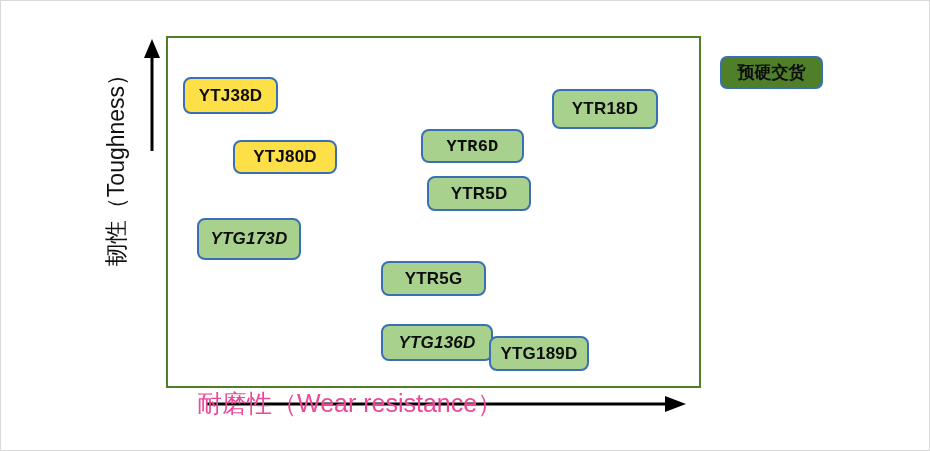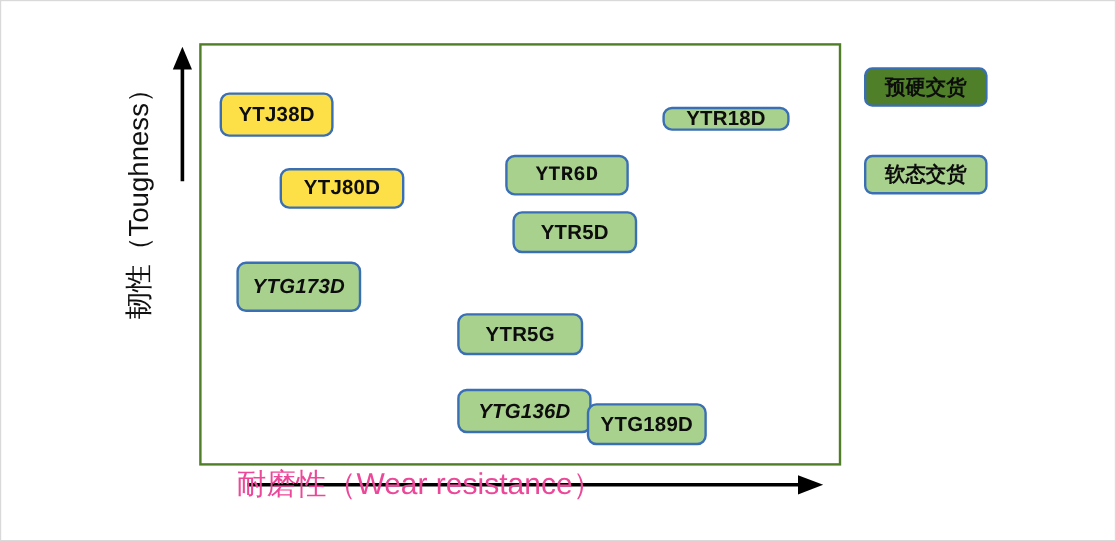--- a/index.html
+++ b/index.html
@@ -134,24 +134,23 @@
   <div id="y-axis-label">韧性（Toughness）</div>
 
   <div id="x-axis-label">耐磨性（Wear resistance）</div>
 
   <div id="boxes-layer">
       <div class="grade-box prehardened" style="left: 182px; top: 76px; width: 95px; height: 37px;">YTJ38D</div>
       <div class="grade-box prehardened" style="left: 232px; top: 139px; width: 104px; height: 34px;">YTJ80D</div>
       <div class="grade-box soft" style="left: 196px; top: 217px; width: 104px; height: 42px; font-style: italic;">YTG173D</div>
       <div class="grade-box soft" style="left: 420px; top: 128px; width: 103px; height: 34px; font-family: Liberation Mono, monospace;">YTR6D</div>
       <div class="grade-box soft" style="left: 426px; top: 175px; width: 104px; height: 35px;">YTR5D</div>
-      <div class="grade-box soft" style="left: 551px; top: 88px; width: 106px; height: 20px;">YTR18D</div>
+      <div class="grade-box soft" style="left: 551px; top: 88px; width: 106px; height: 40px;">YTR18D</div>
       <div class="grade-box soft" style="left: 380px; top: 260px; width: 105px; height: 35px;">YTR5G</div>
       <div class="grade-box soft" style="left: 380px; top: 323px; width: 112px; height: 37px; font-style: italic;">YTG136D</div>
       <div class="grade-box soft" style="left: 488px; top: 335px; width: 100px; height: 35px;">YTG189D</div>
     </div>
 
   <div id="legend">
       <div class="legend-box prehardened">预硬交货</div>
-      <div class="legend-box soft">软态交货</div>
     </div>
 
 </div>
 
 </body></html>

